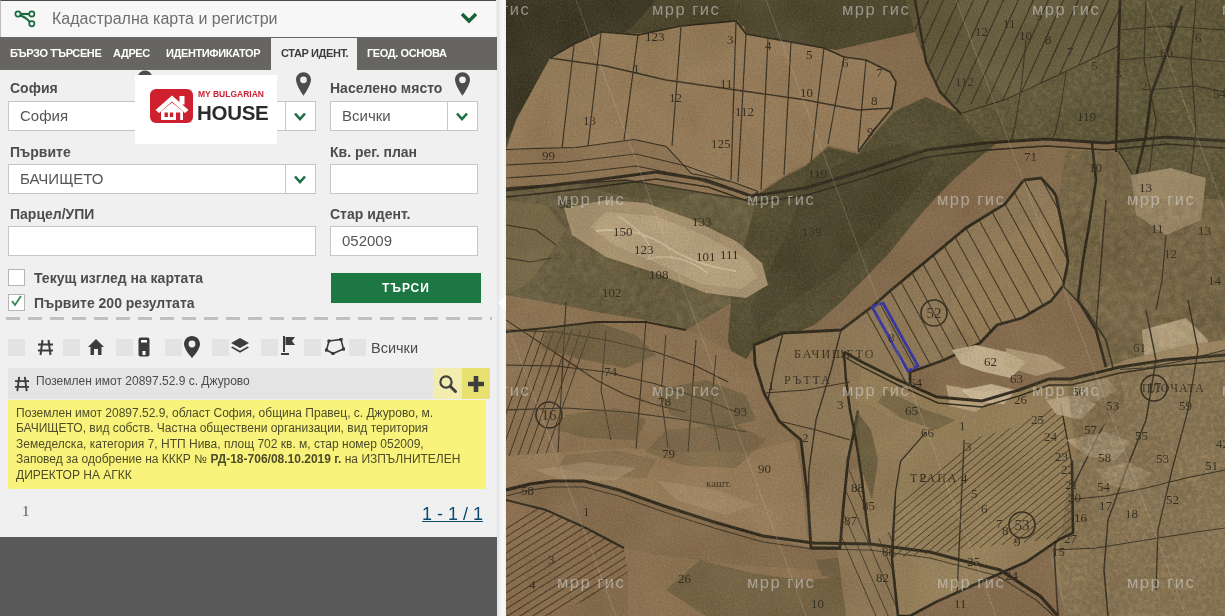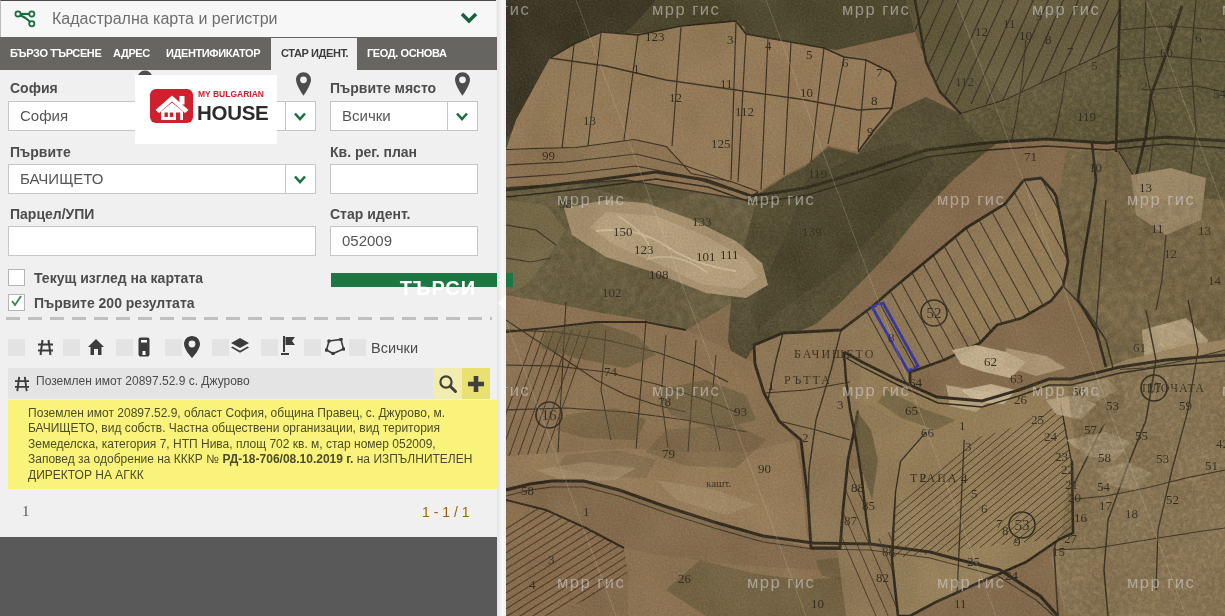--- a/index.html
+++ b/index.html
@@ -10,30 +10,30 @@
   #hdr .ttl{position:absolute;left:51px;top:9px;font-size:16px;color:#6e6e6e;}
   #tabs{position:absolute;left:0;top:37px;width:497px;height:33px;background:#666562;}
   .tab{position:absolute;top:0;height:33px;color:#fff;font-weight:bold;font-size:11px;
     letter-spacing:-0.4px;line-height:33px;white-space:nowrap;}
   #tabactive{position:absolute;left:271px;top:1px;width:86px;height:32px;background:#f0f0f0;}
   .lbl{position:absolute;font-size:14px;font-weight:bold;color:#4d4d4d;}
   .inp{position:absolute;background:#fff;border:1px solid #c6c6c6;height:28px;
     font-size:15px;color:#555;line-height:28px;padding-left:11px;}
   .ddl{position:absolute;border-left:1px solid #c6c6c6;width:30px;height:28px;}
   .chk{position:absolute;width:15px;height:15px;background:#fff;border:1px solid #b5b5b5;}
-  #btn{position:absolute;left:331px;top:273px;width:150px;height:14px;background:#1c7742;
-    color:#fff;font-weight:bold;font-size:20px;text-align:center;line-height:30px;letter-spacing:1px;padding-left:32px;}
+  #btn{position:absolute;left:331px;top:273px;width:150px;height:30px;background:#1c7742;
+    color:#fff;font-weight:bold;font-size:12px;text-align:center;line-height:30px;letter-spacing:1px;}
   #dash{position:absolute;left:6px;top:317px;width:486px;height:3px;background:repeating-linear-gradient(90deg,#bfbfbf 0 14px,transparent 14px 22px);}
   #resbar{position:absolute;left:8px;top:368px;width:425px;height:31px;background:#e4e4e4;}
   #rescell1{position:absolute;left:433px;top:368px;width:29px;height:31px;background:#f2edae;}
   #rescell2{position:absolute;left:462px;top:368px;width:28px;height:31px;background:#e8e070;}
   #yellow{position:absolute;left:8px;top:400px;width:470px;height:77px;background:#f9f37c;
-    padding:6px 0 6px 20px;font-size:12px;line-height:15.4px;color:#4c4c28;}
+    padding:6px 0 6px 8px;font-size:12px;line-height:15.4px;color:#4c4c28;}
   #foot1{position:absolute;left:22px;top:503px;font-size:15px;color:#555;font-family:"Liberation Serif",serif;}
-  #foot2{position:absolute;left:422px;top:504px;font-size:14px;color:#a16207;}
+  #foot2{position:absolute;left:422px;top:504px;font-size:18px;color:#0c4a6e;text-decoration:underline;}
   #darkbottom{position:absolute;left:0;top:537px;width:497px;height:79px;background:#595959;}
   #strip{position:absolute;left:497px;top:0;width:9px;height:616px;background:linear-gradient(90deg,#e2e2e2,#f8f8f8 60%,#f0f0f0);}
   #logo{position:absolute;left:135px;top:75px;width:142px;height:69px;background:#fff;}
   .icn{position:absolute;}
   .isq{position:absolute;top:339px;width:17px;height:17px;background:#e3e3e3;}
 </style>
 </head>
 <body>
 <div id="mapwrap" style="position:absolute;left:506px;top:0;width:719px;height:616px;background:#6b6547;">
 <svg id="mapsvg" width="719" height="616" viewBox="0 0 719 616">
@@ -555,21 +555,21 @@
   <div id="tabs">
     <span class="tab" style="left:10px">БЪРЗО ТЪРСЕНЕ</span>
     <span class="tab" style="left:113px">АДРЕС</span>
     <span class="tab" style="left:166px">ИДЕНТИФИКАТОР</span>
     <div id="tabactive"></div>
     <span class="tab" style="left:281px;color:#3d3d3d;z-index:3">СТАР ИДЕНТ.</span>
     <span class="tab" style="left:367px">ГЕОД. ОСНОВА</span>
   </div>
 
   <span class="lbl" style="left:10px;top:80px">София</span>
-  <span class="lbl" style="left:330px;top:80px">Първите място</span>
+  <span class="lbl" style="left:330px;top:80px">Населено място</span>
   <div class="inp" style="left:8px;top:101px;width:295px">София</div>
   <div class="ddl" style="left:285px;top:102px"></div>
   <svg class="icn" style="left:293px;top:112px" width="14" height="9" viewBox="0 0 14 9">
     <path d="M2 1.5 L7 7 L12 1.5" fill="none" stroke="#1c6f3f" stroke-width="2.6"></path>
   </svg>
   <div class="inp" style="left:330px;top:101px;width:135px">Всички</div>
   <div class="ddl" style="left:447px;top:102px"></div>
   <svg class="icn" style="left:455px;top:112px" width="14" height="9" viewBox="0 0 14 9">
     <path d="M2 1.5 L7 7 L12 1.5" fill="none" stroke="#1c6f3f" stroke-width="2.6"></path>
   </svg>

